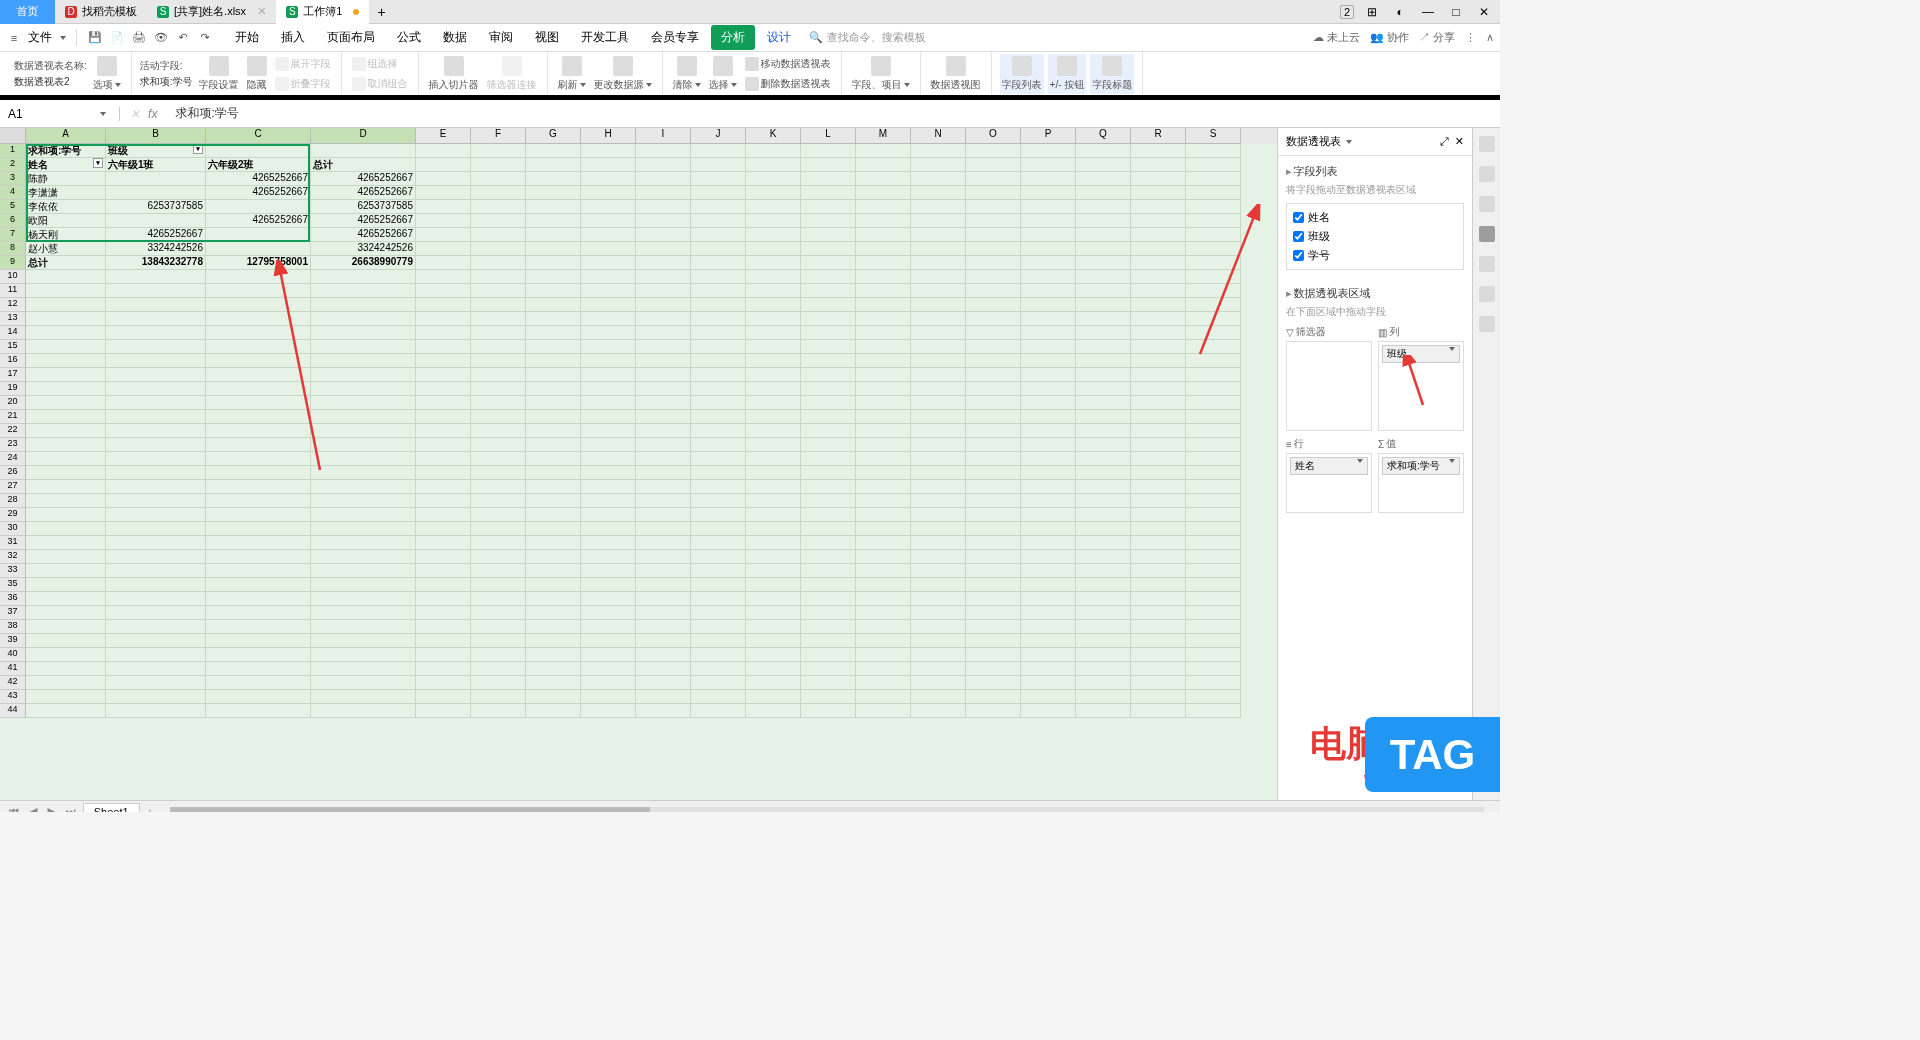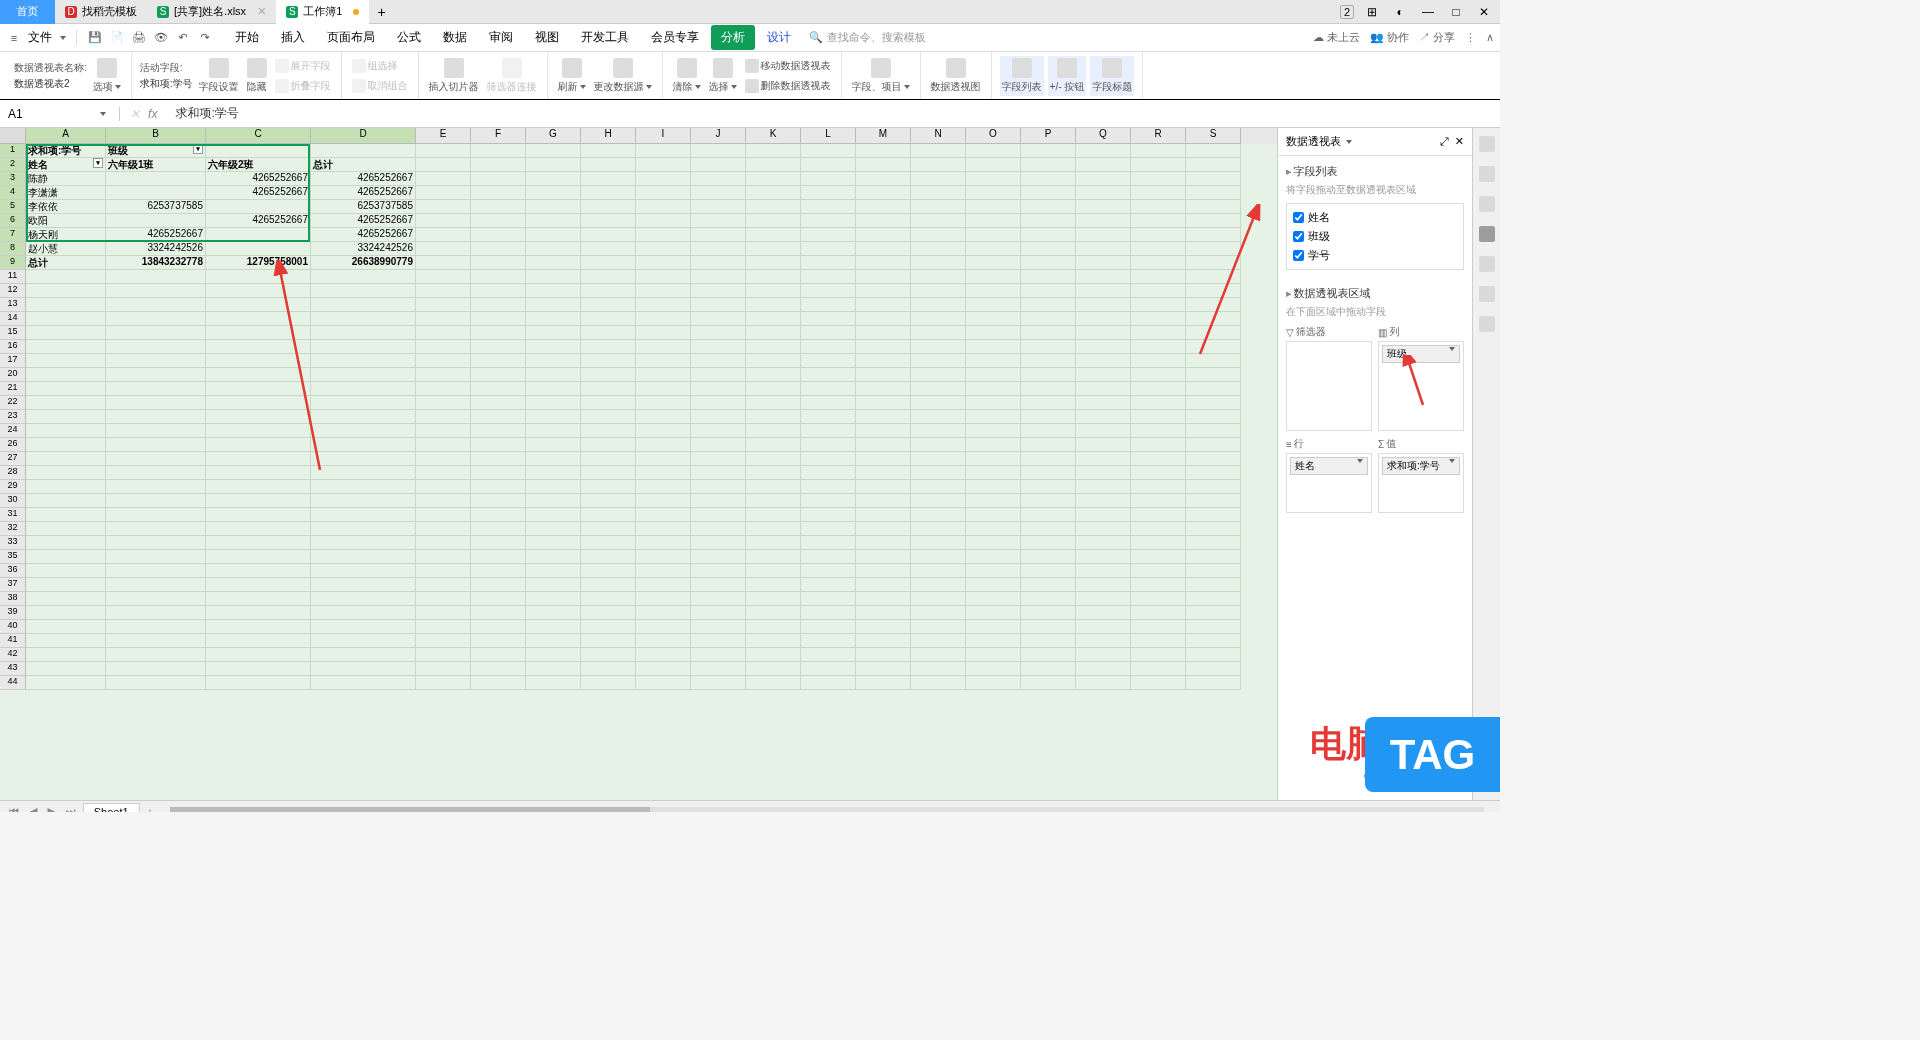--- a/index.html
+++ b/index.html
@@ -23,21 +23,21 @@
 .menu-icon { width: 16px; height: 16px; cursor: pointer; opacity: .7; display:flex; align-items:center; justify-content:center; font-size:11px;}
 .menu-divider { width: 1px; height: 16px; background: #ddd; margin: 0 4px; }
 .menu-tabs { display: flex; margin-left: 12px; gap: 2px; }
 .menu-tab { padding: 4px 10px; cursor: pointer; font-size: 12px; }
 .menu-tab.active { background: #0f9d58; color: #fff; border-radius: 3px; }
 .menu-tab.design { color: #1d4ed8; }
 .search-box { display: flex; align-items: center; gap: 4px; color: #999; font-size: 11px; margin-left: 8px; }
 .menu-right { margin-left: auto; display: flex; align-items: center; gap: 10px; font-size: 11px; color: #666; }
 
 
-.ribbon { height: 48px; background: #fff; display: flex; align-items: center; padding: 0 6px; border-bottom: 1px solid #000000; font-size: 10px; }
+.ribbon { height: 48px; background: #fff; display: flex; align-items: center; padding: 0 6px; border-bottom: 5px solid #000000; font-size: 10px; }
 .ribbon-group { display: flex; align-items: center; gap: 4px; padding: 0 8px; border-right: 1px solid #e5e5e5; height: 100%; }
 .ribbon-item { display: flex; flex-direction: column; align-items: center; gap: 2px; cursor: pointer; padding: 2px; }
 .ribbon-item.small { flex-direction: row; }
 .ribbon-icon { width: 20px; height: 20px; background: #ddd; border-radius: 2px; }
 .ribbon-icon.sm { width: 14px; height: 14px; }
 .ribbon-label { font-size: 10px; color: #555; white-space: nowrap; }
 .ribbon-col { display: flex; flex-direction: column; gap: 2px; }
 .ribbon-item.highlighted { background: #e8f0fe; }
 
 
@@ -525,20 +525,42 @@
           <div class="cell " style="width: 55px;"></div>
           <div class="cell " style="width: 55px;"></div>
           <div class="cell " style="width: 55px;"></div>
           <div class="cell " style="width: 55px;"></div>
           <div class="cell " style="width: 55px;"></div>
           <div class="cell " style="width: 55px;"></div>
           <div class="cell " style="width: 55px;"></div>
           <div class="cell " style="width: 55px;"></div>
         </div>
         <div class="row">
+          <div class="row-h">10</div>
+          <div class="cell " style="width: 80px;"></div>
+          <div class="cell " style="width: 100px;"></div>
+          <div class="cell " style="width: 105px;"></div>
+          <div class="cell " style="width: 105px;"></div>
+          <div class="cell " style="width: 55px;"></div>
+          <div class="cell " style="width: 55px;"></div>
+          <div class="cell " style="width: 55px;"></div>
+          <div class="cell " style="width: 55px;"></div>
+          <div class="cell " style="width: 55px;"></div>
+          <div class="cell " style="width: 55px;"></div>
+          <div class="cell " style="width: 55px;"></div>
+          <div class="cell " style="width: 55px;"></div>
+          <div class="cell " style="width: 55px;"></div>
+          <div class="cell " style="width: 55px;"></div>
+          <div class="cell " style="width: 55px;"></div>
+          <div class="cell " style="width: 55px;"></div>
+          <div class="cell " style="width: 55px;"></div>
+          <div class="cell " style="width: 55px;"></div>
+          <div class="cell " style="width: 55px;"></div>
+        </div>
+        <div class="row">
           <div class="row-h">11</div>
           <div class="cell " style="width: 80px;"></div>
           <div class="cell " style="width: 100px;"></div>
           <div class="cell " style="width: 105px;"></div>
           <div class="cell " style="width: 105px;"></div>
           <div class="cell " style="width: 55px;"></div>
           <div class="cell " style="width: 55px;"></div>
           <div class="cell " style="width: 55px;"></div>
           <div class="cell " style="width: 55px;"></div>
           <div class="cell " style="width: 55px;"></div>
@@ -658,20 +680,42 @@
           <div class="cell " style="width: 55px;"></div>
           <div class="cell " style="width: 55px;"></div>
           <div class="cell " style="width: 55px;"></div>
           <div class="cell " style="width: 55px;"></div>
           <div class="cell " style="width: 55px;"></div>
           <div class="cell " style="width: 55px;"></div>
           <div class="cell " style="width: 55px;"></div>
         </div>
         <div class="row">
           <div class="row-h">17</div>
+          <div class="cell " style="width: 80px;"></div>
+          <div class="cell " style="width: 100px;"></div>
+          <div class="cell " style="width: 105px;"></div>
+          <div class="cell " style="width: 105px;"></div>
+          <div class="cell " style="width: 55px;"></div>
+          <div class="cell " style="width: 55px;"></div>
+          <div class="cell " style="width: 55px;"></div>
+          <div class="cell " style="width: 55px;"></div>
+          <div class="cell " style="width: 55px;"></div>
+          <div class="cell " style="width: 55px;"></div>
+          <div class="cell " style="width: 55px;"></div>
+          <div class="cell " style="width: 55px;"></div>
+          <div class="cell " style="width: 55px;"></div>
+          <div class="cell " style="width: 55px;"></div>
+          <div class="cell " style="width: 55px;"></div>
+          <div class="cell " style="width: 55px;"></div>
+          <div class="cell " style="width: 55px;"></div>
+          <div class="cell " style="width: 55px;"></div>
+          <div class="cell " style="width: 55px;"></div>
+        </div>
+        <div class="row">
+          <div class="row-h">19</div>
           <div class="cell " style="width: 80px;"></div>
           <div class="cell " style="width: 100px;"></div>
           <div class="cell " style="width: 105px;"></div>
           <div class="cell " style="width: 105px;"></div>
           <div class="cell " style="width: 55px;"></div>
           <div class="cell " style="width: 55px;"></div>
           <div class="cell " style="width: 55px;"></div>
           <div class="cell " style="width: 55px;"></div>
           <div class="cell " style="width: 55px;"></div>
           <div class="cell " style="width: 55px;"></div>

